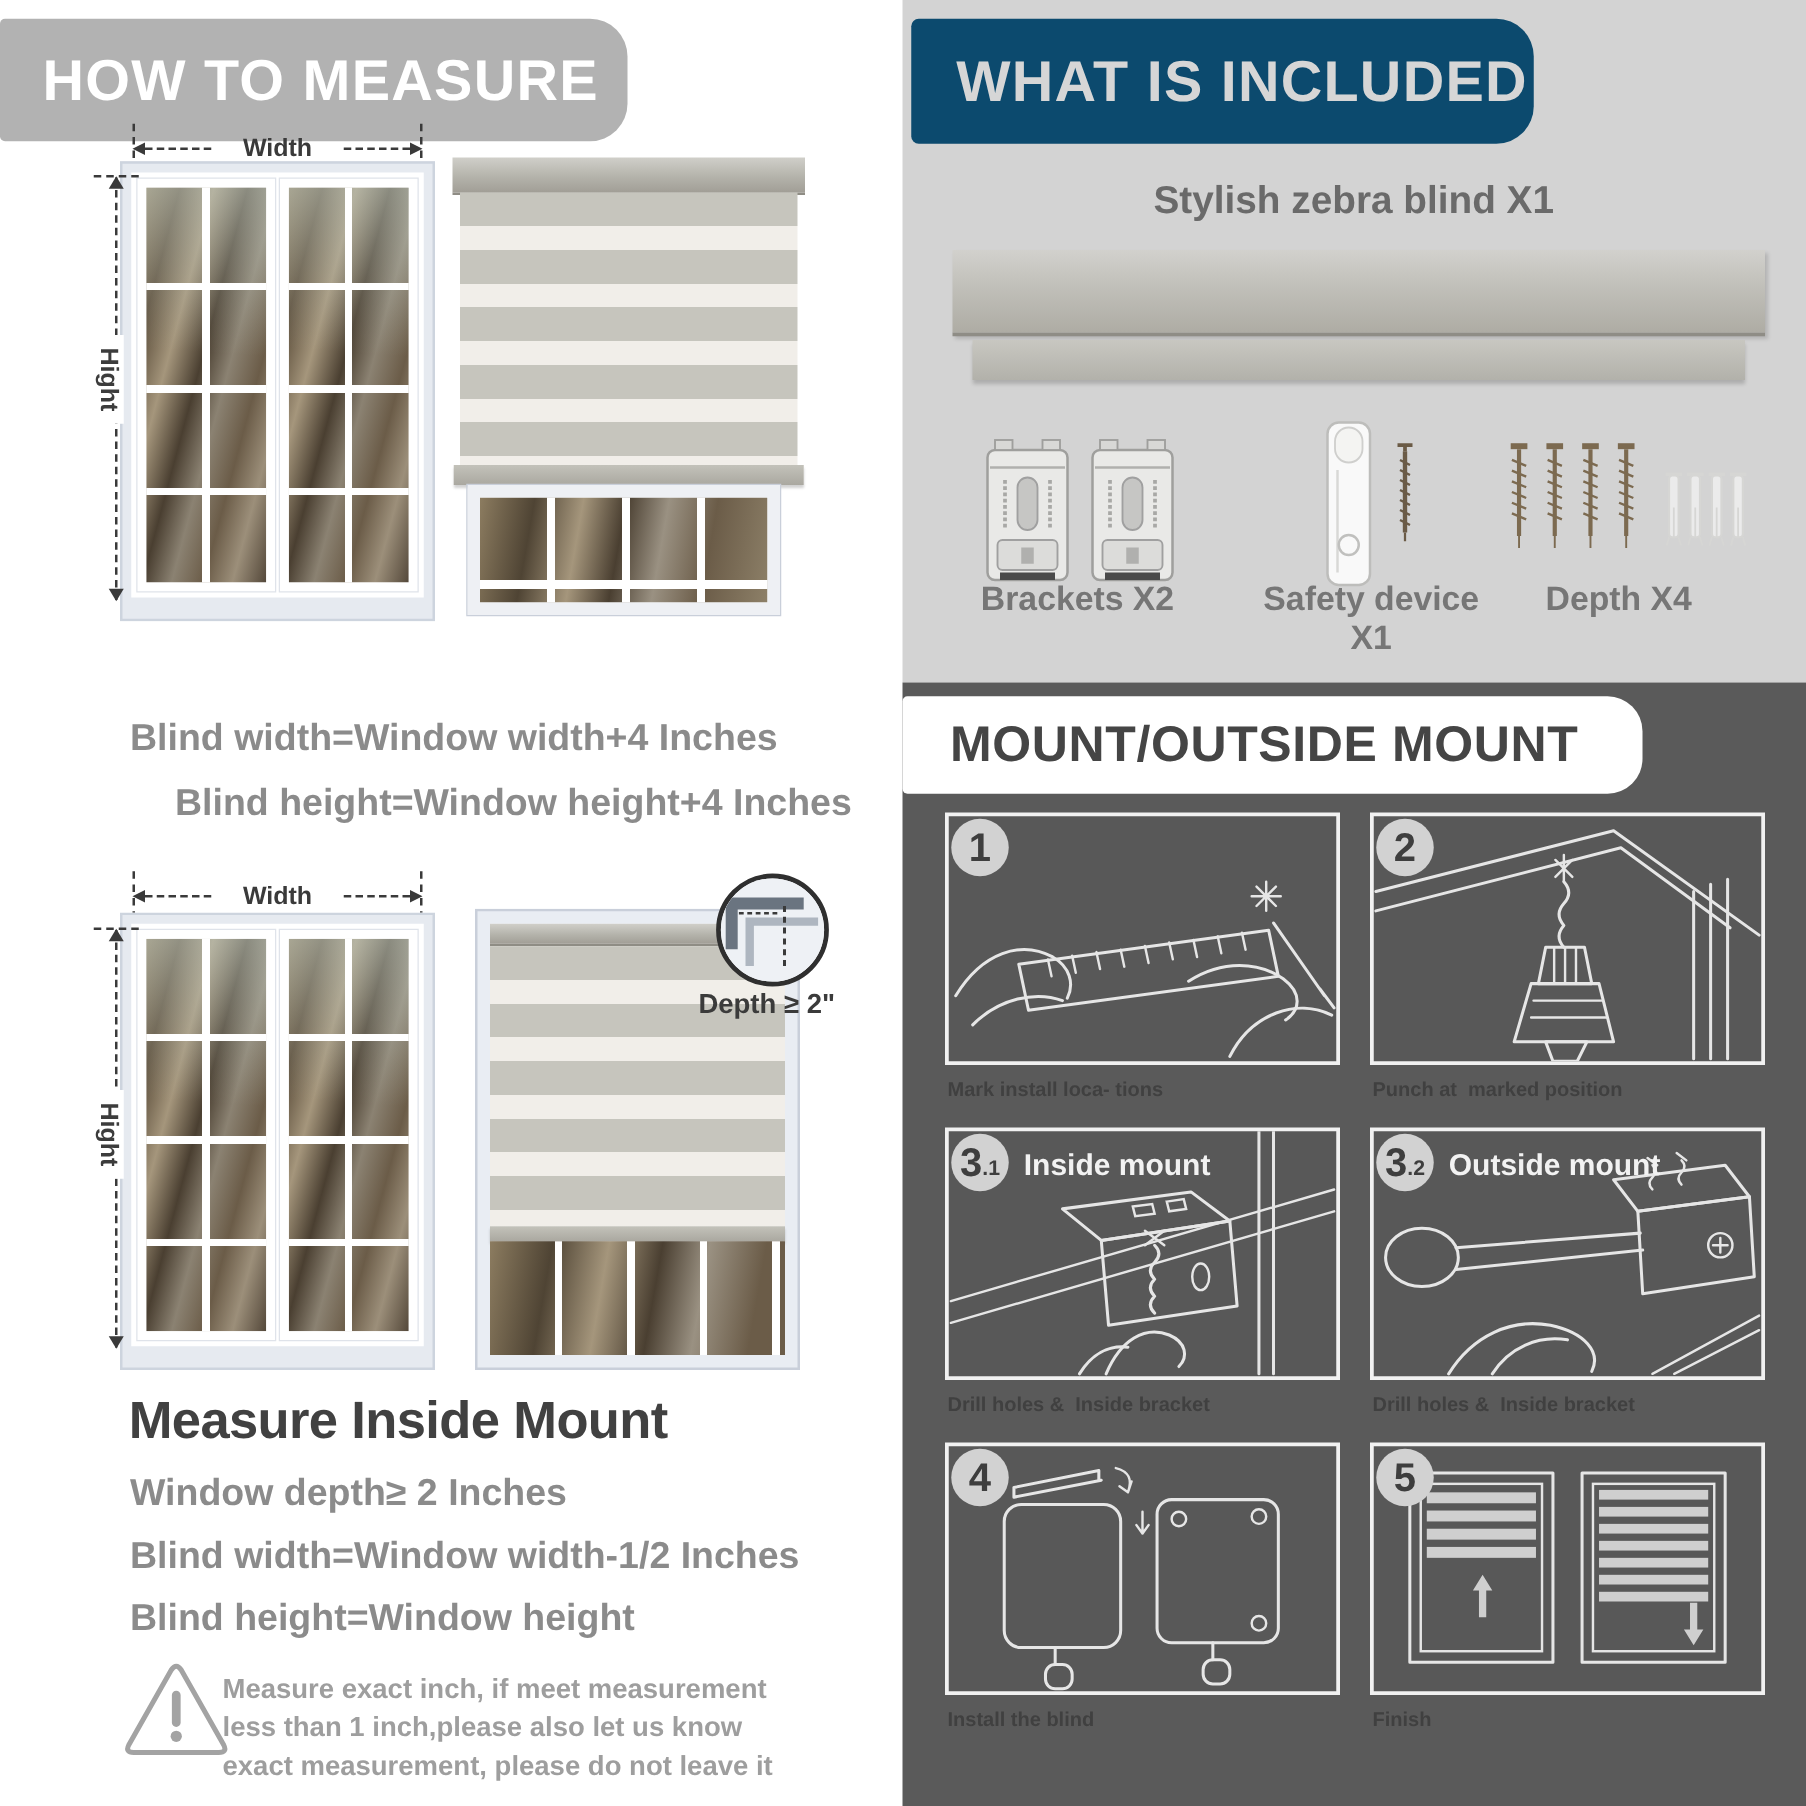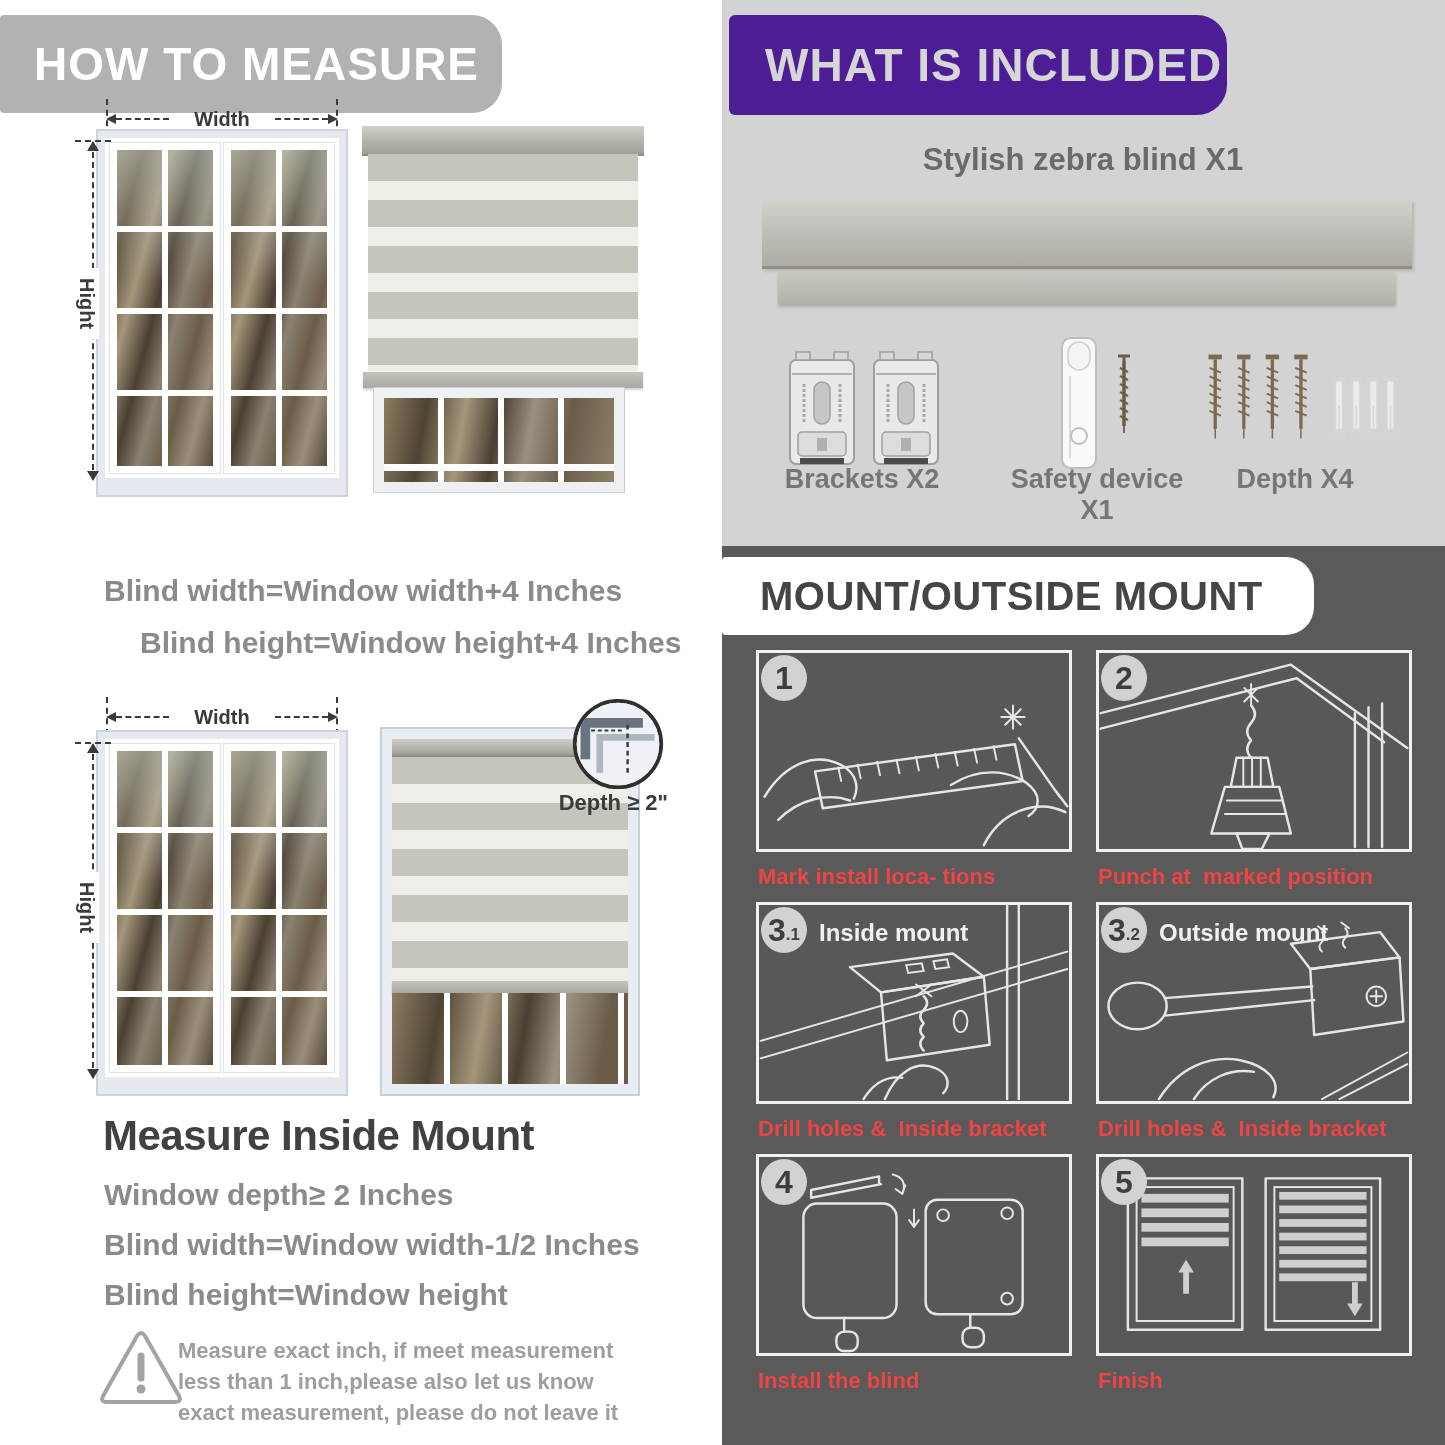--- a/index.html
+++ b/index.html
@@ -53,42 +53,42 @@
 
   .inwin-frame{background:#e9edf3;padding:12px;box-shadow:inset 0 0 0 2px #c9cfda;box-sizing:border-box;}
   .inwin-body{width:100%;height:100%;background:#fff;display:flex;flex-direction:column;}
 
   .depth-label{font-size:22px;font-weight:bold;color:#3b3b3b;text-align:right;}
 
   .warn-text{font-size:22px;line-height:1.42;color:#9e9e9e;font-weight:bold;margin-top:13px;}
 
   
   .right-top{left:722px;top:0;width:723px;height:546px;background:#d3d3d3;}
-  .right-header{left:729px;top:15px;width:498px;height:100px;background:#4c1d95;
+  .right-header{left:729px;top:15px;width:498px;height:100px;background:#0c4a6e;
     border-radius:6px 30px 30px 6px;display:flex;align-items:center;}
   .right-header span{color:#d6d6d6;font-weight:bold;font-size:46px;letter-spacing:1px;padding-left:36px;}
   .blind-label{left:733px;top:142px;width:700px;text-align:center;font-size:31px;font-weight:bold;color:#6a6a6a;}
   .rail-main{left:762px;top:200px;width:650px;height:66px;
     background:linear-gradient(180deg,#d2d1cd 0%,#c2c1bb 40%,#aeaca4 100%);
     border-bottom:3px solid #8f8d86;box-shadow:2px 2px 3px rgba(0,0,0,.15);}
   .rail-sub{left:778px;top:272px;width:618px;height:32px;
     background:linear-gradient(180deg,#c8c7c1 0%,#b2b1aa 100%);box-shadow:0 3px 3px rgba(0,0,0,.18);}
   .hw-label{top:464px;font-size:27px;font-weight:bold;color:#767676;text-align:center;}
 
   .right-dark{left:722px;top:546px;width:723px;height:899px;background:#5a5a5a;}
   .dark-header{left:722px;top:557px;width:592px;height:78px;background:#fff;
     border-radius:4px 28px 28px 4px;display:flex;align-items:center;}
   .dark-header span{color:#454545;font-weight:bold;font-size:40px;letter-spacing:0.5px;padding-left:38px;}
 
   .panel{width:316px;height:202px;border:3px solid #f1f1f1;box-sizing:border-box;background:#585858;}
   .badge{position:absolute;top:2px;left:2px;width:46px;height:46px;border-radius:50%;background:#d2d2d2;
     color:#3e3e3e;font-weight:bold;font-size:32px;display:flex;align-items:center;justify-content:center;}
   .badge .sub{font-size:17px;margin-top:10px;}
   .panel-title{position:absolute;top:14px;left:60px;font-size:24px;font-weight:bold;color:#f2f2f2;}
-  .caption{font-size:22px;font-weight:bold;color:#ef4444;white-space:pre-wrap;}
+  .caption{font-size:16px;font-weight:bold;color:#404040;white-space:pre-wrap;}
   .art{position:absolute;left:0;top:0;width:100%;height:100%;}
   .sk{stroke:#e6e6e6;stroke-width:2.5;fill:none;stroke-linecap:round;stroke-linejoin:round;}
   .skt{stroke:#e6e6e6;stroke-width:2;fill:none;stroke-linecap:round;}
   .fillg{fill:#cfcfcf;}
 </style>
 </head>
 <body>
 
 <div id="page">
 

